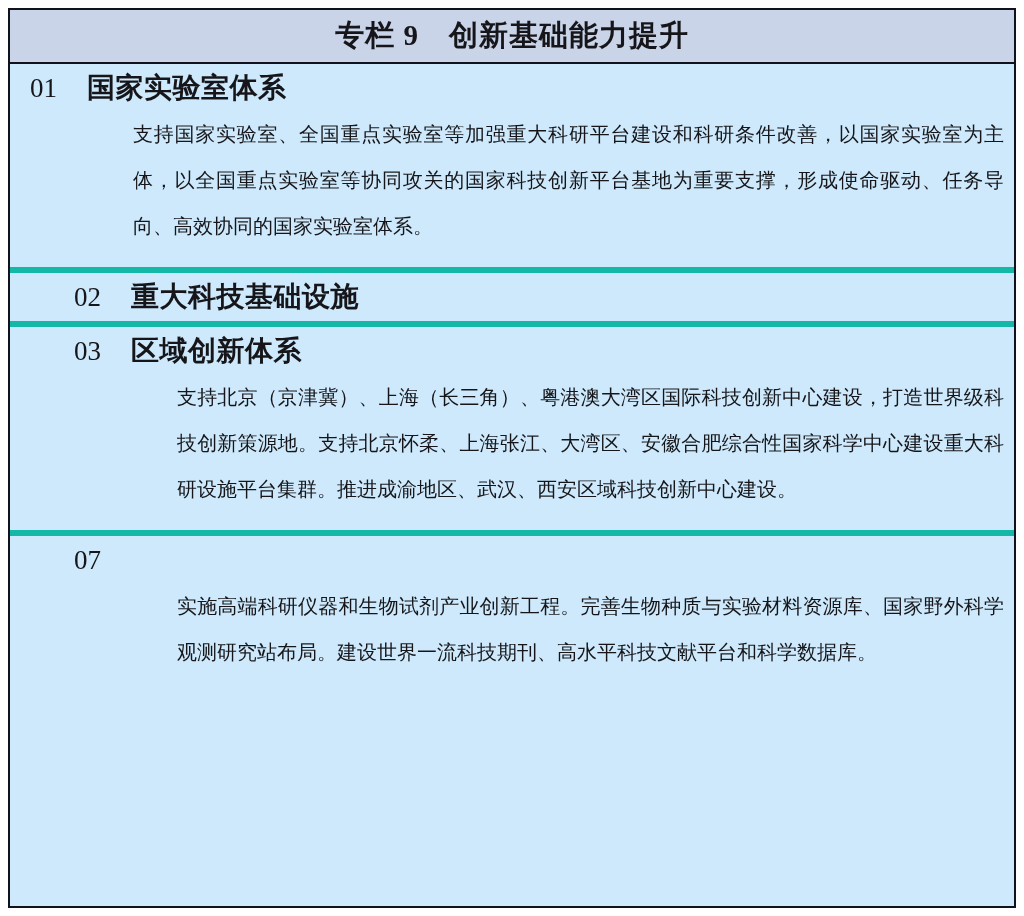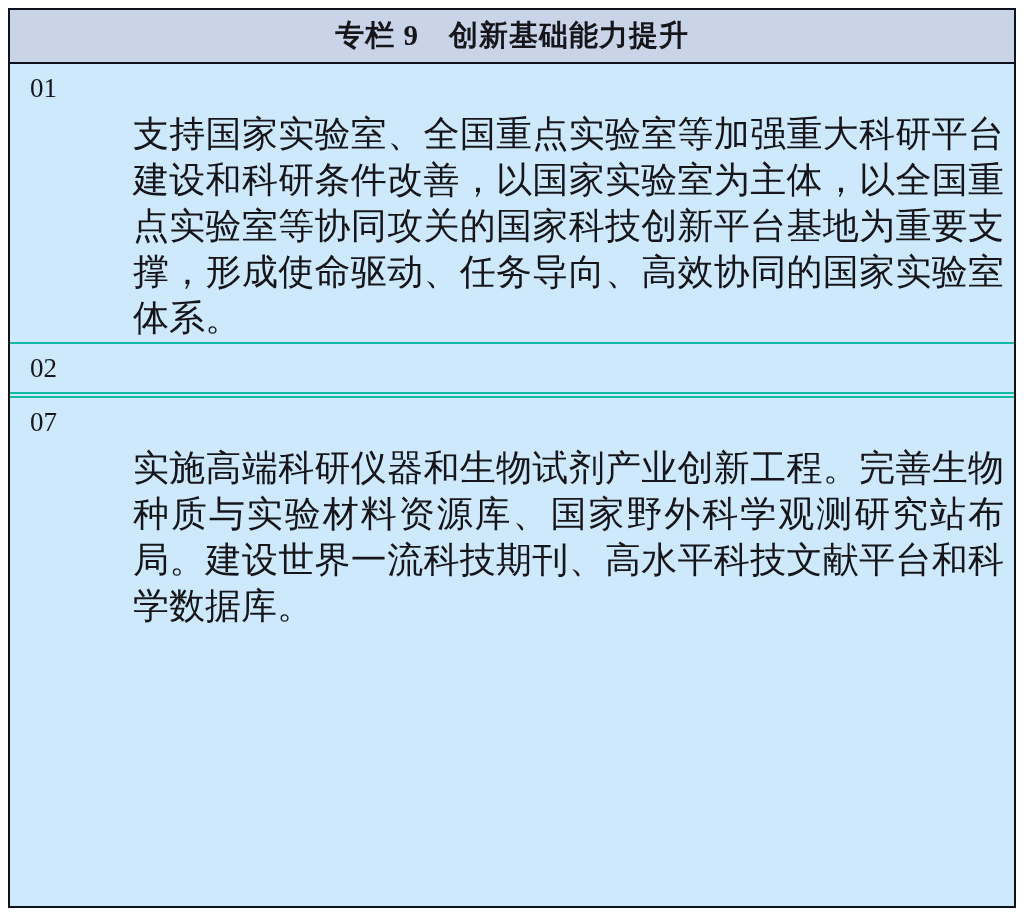--- a/index.html
+++ b/index.html
@@ -32,68 +32,76 @@
   .panel-title {
     font-size: 29px;
     font-weight: bold;
     letter-spacing: 1px;
     white-space: pre;
   }
   .section {
     padding: 1px 0;
   }
   .section + .section {
-    border-top: 2px solid #14b8a6;
+    border-top: 6px solid #14b8a6;
+    padding-left: 44px;
   }
   .section-head {
     display: flex;
     align-items: center;
     line-height: 46px;
   }
   .sec-num {
     padding-left: 20px;
     width: 57px;
     flex: 0 0 auto;
     font-size: 27px;
   }
   .sec-title {
     font-size: 28px;
     font-weight: bold;
     letter-spacing: 0.5px;
   }
   .section-body {
-    margin: 0 10px 0 123px;
-    font-size: 36px;
+    margin: 0 10px 17px 123px;
+    font-size: 20px;
     line-height: 46px;
     text-align: justify;
     text-justify: inter-ideograph;
   }
 </style>
 </head>
 <body>
 
 <div class="panel">
   <div class="panel-header">
     <span class="panel-title">专栏 9　创新基础能力提升</span>
   </div>
 
   <div class="section">
     <div class="section-head">
       <span class="sec-num">01</span>
+      <span class="sec-title">国家实验室体系</span>
     </div>
     <div class="section-body">支持国家实验室、全国重点实验室等加强重大科研平台建设和科研条件改善，以国家实验室为主体，以全国重点实验室等协同攻关的国家科技创新平台基地为重要支撑，形成使命驱动、任务导向、高效协同的国家实验室体系。</div>
   </div>
 
   <div class="section">
     <div class="section-head">
       <span class="sec-num">02</span>
+      <span class="sec-title">重大科技基础设施</span>
     </div>
   </div>
 
   <div class="section">
+    <div class="section-head">
+      <span class="sec-num">03</span>
+      <span class="sec-title">区域创新体系</span>
+    </div>
+    <div class="section-body">支持北京（京津冀）、上海（长三角）、粤港澳大湾区国际科技创新中心建设，打造世界级科技创新策源地。支持北京怀柔、上海张江、大湾区、安徽合肥综合性国家科学中心建设重大科研设施平台集群。推进成渝地区、武汉、西安区域科技创新中心建设。</div>
   </div>
 
   <div class="section">
     <div class="section-head">
       <span class="sec-num">07</span>
     </div>
     <div class="section-body">实施高端科研仪器和生物试剂产业创新工程。完善生物种质与实验材料资源库、国家野外科学观测研究站布局。建设世界一流科技期刊、高水平科技文献平台和科学数据库。</div>
   </div>
 </div>
 

